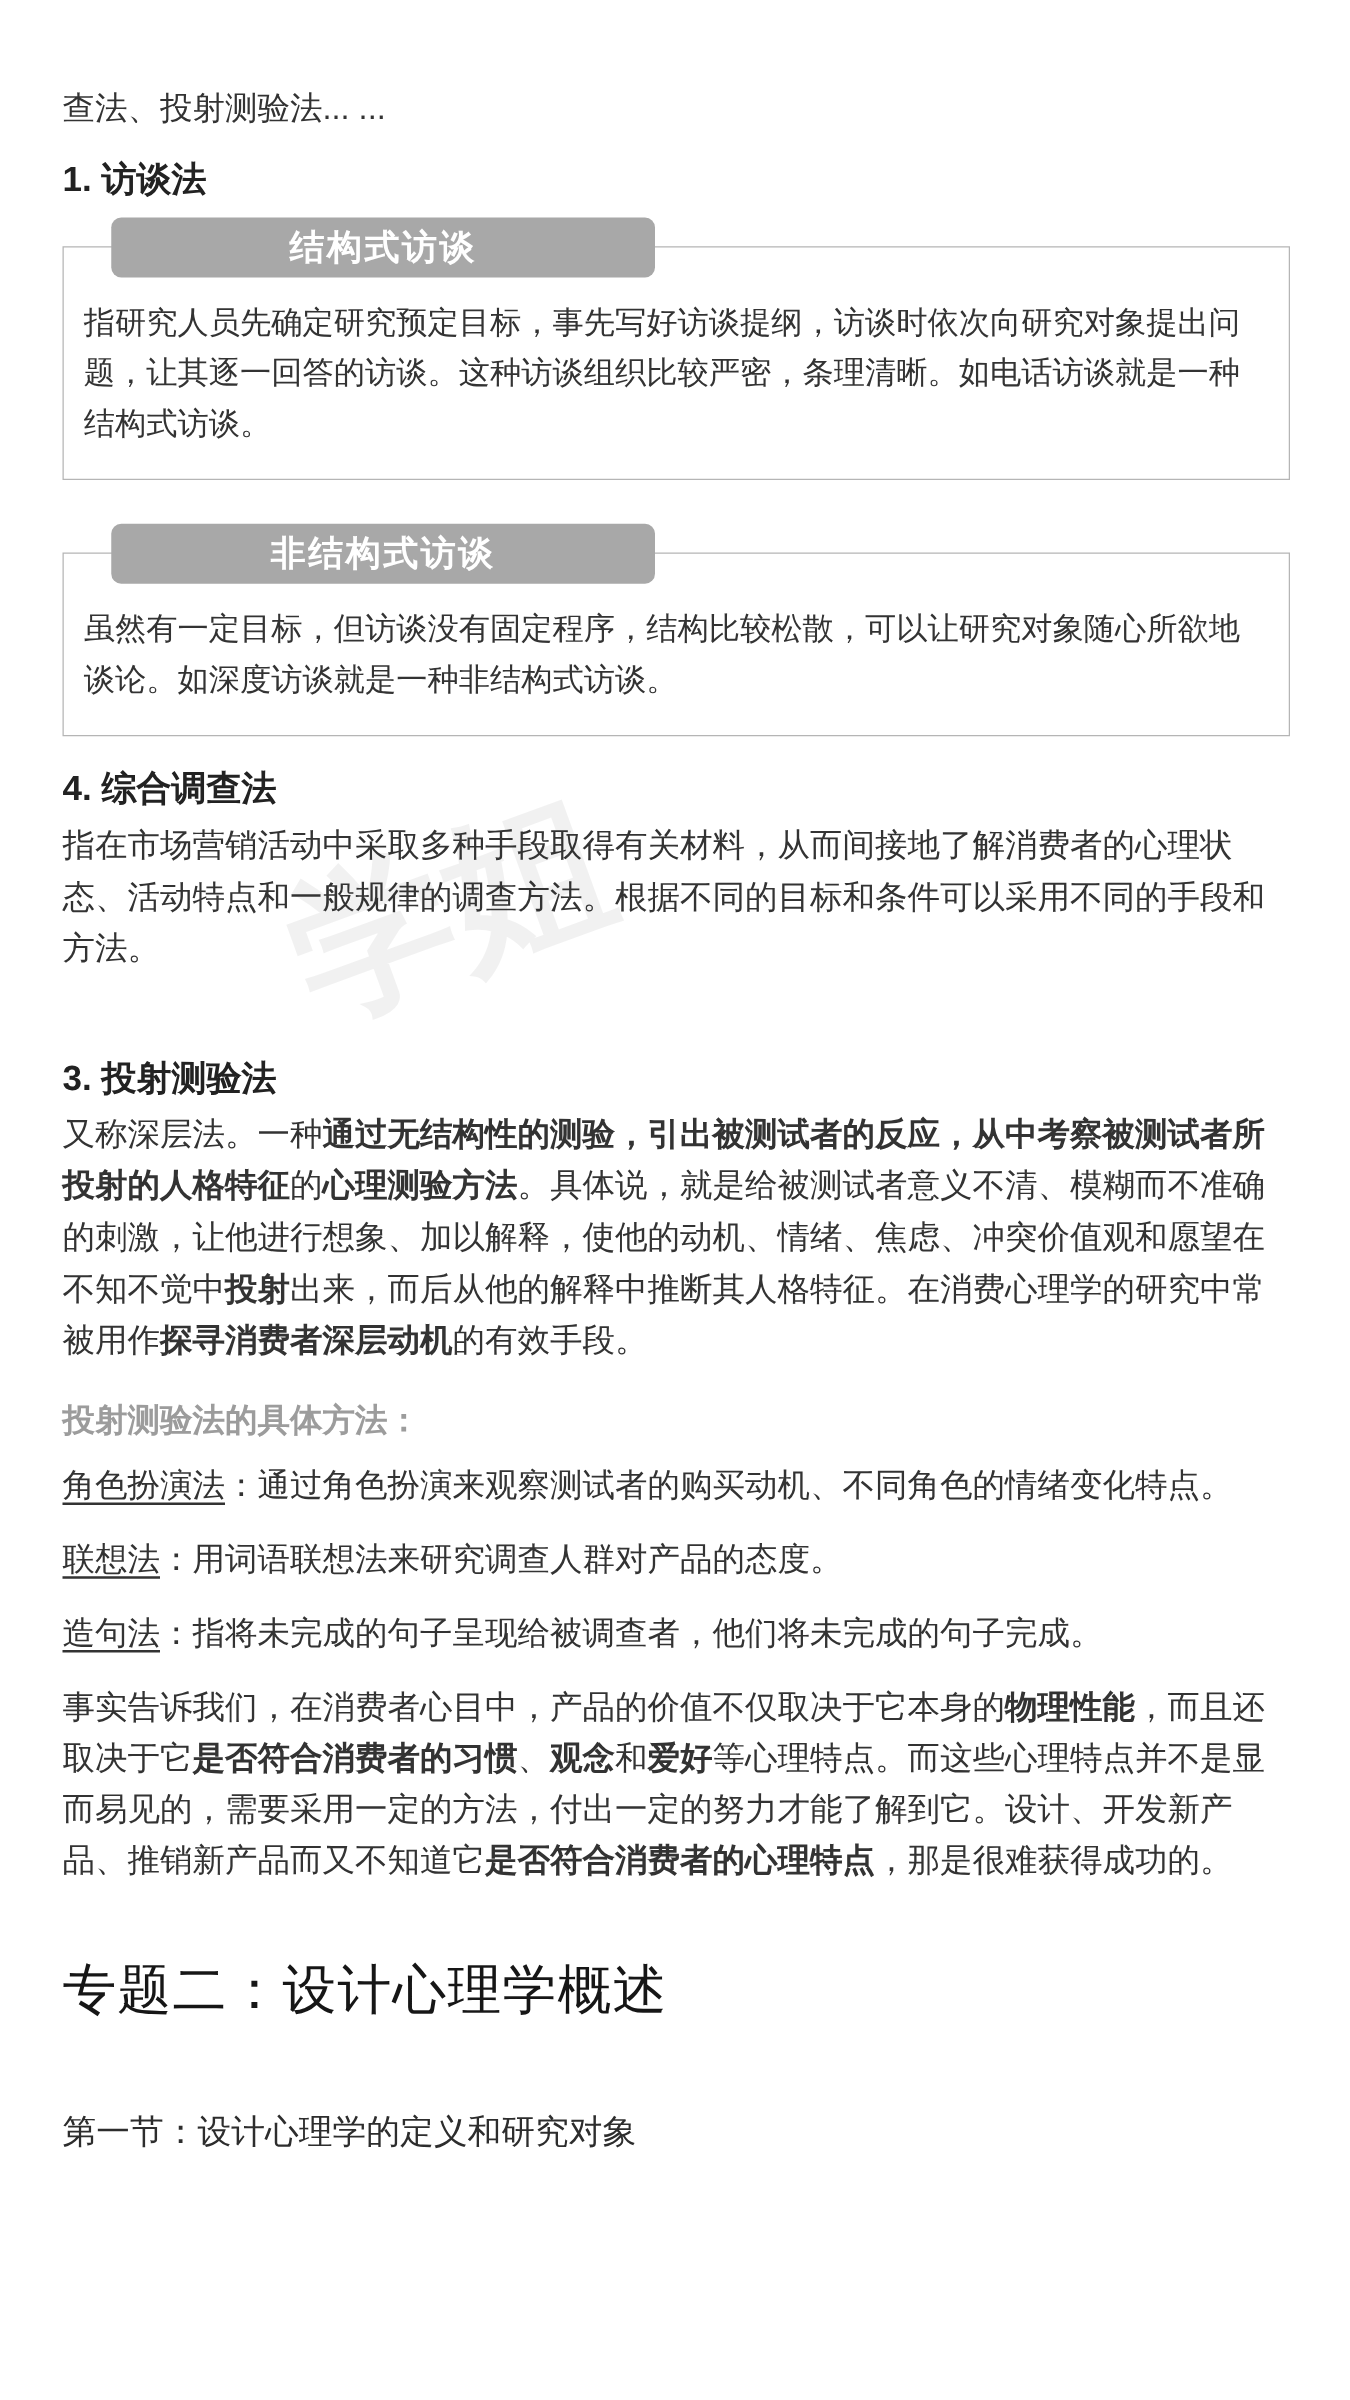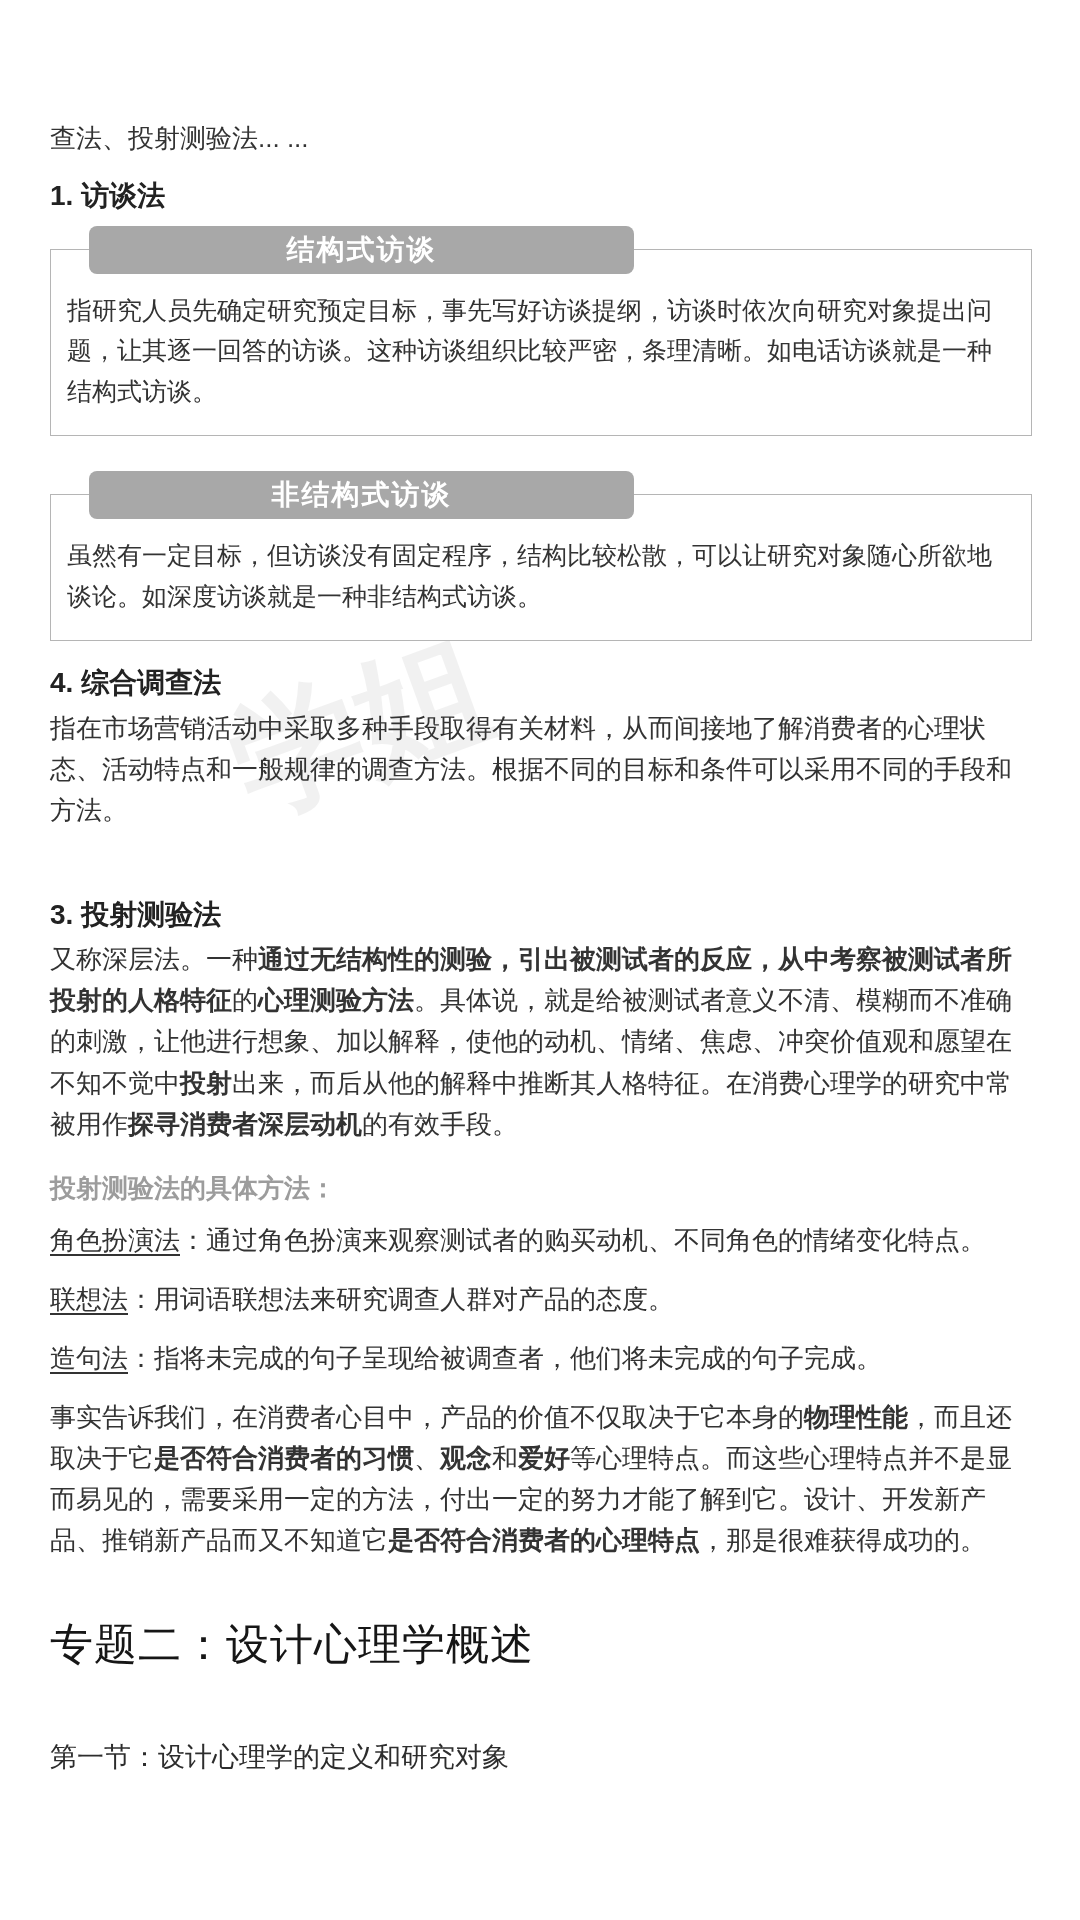--- a/index.html
+++ b/index.html
@@ -6,38 +6,38 @@
   html, body { background:#ffffff; }
   .page {
     position:relative;
     width:1080px; height:1920px;
     margin:0 auto;
     background:#fff;
     overflow:hidden;
     font-family:"Liberation Sans","DejaVu Sans",sans-serif;
     color:var(--text,#333333);
   }
-  .content { position:relative; padding:120px 48px 0 50px; z-index:2; }
+  .content { position:relative; padding:68px 48px 0 50px; z-index:2; }
 
   .lead { font-size:26px; line-height:1.4; margin-bottom:22px; }
 
   .num-heading { font-size:28px; font-weight:bold; color:#222; line-height:1.3; }
 
   .ibox {
     position:relative;
     border:1px solid var(--box-border,#b5b5b5);
     background:#fff;
     margin-top:34px;
     padding:30px 16px 24px 16px;
   }
   .ibox + .ibox { margin-top:58px; }
   .ibox-tab {
     position:absolute;
     top:-24px; left:38px;
-    width:545px; height:48px;
+    width:435px; height:48px;
     background:var(--tab-bg,#a8a8a8);
     color:#ffffff;
     font-size:28px; font-weight:bold;
     display:flex; align-items:center; justify-content:center;
     border-radius:8px;
     letter-spacing:2px;
   }
   .ibox-body { font-size:25px; line-height:1.62; margin-top:10px; }
 
   .h2-block { margin-top:24px; }

